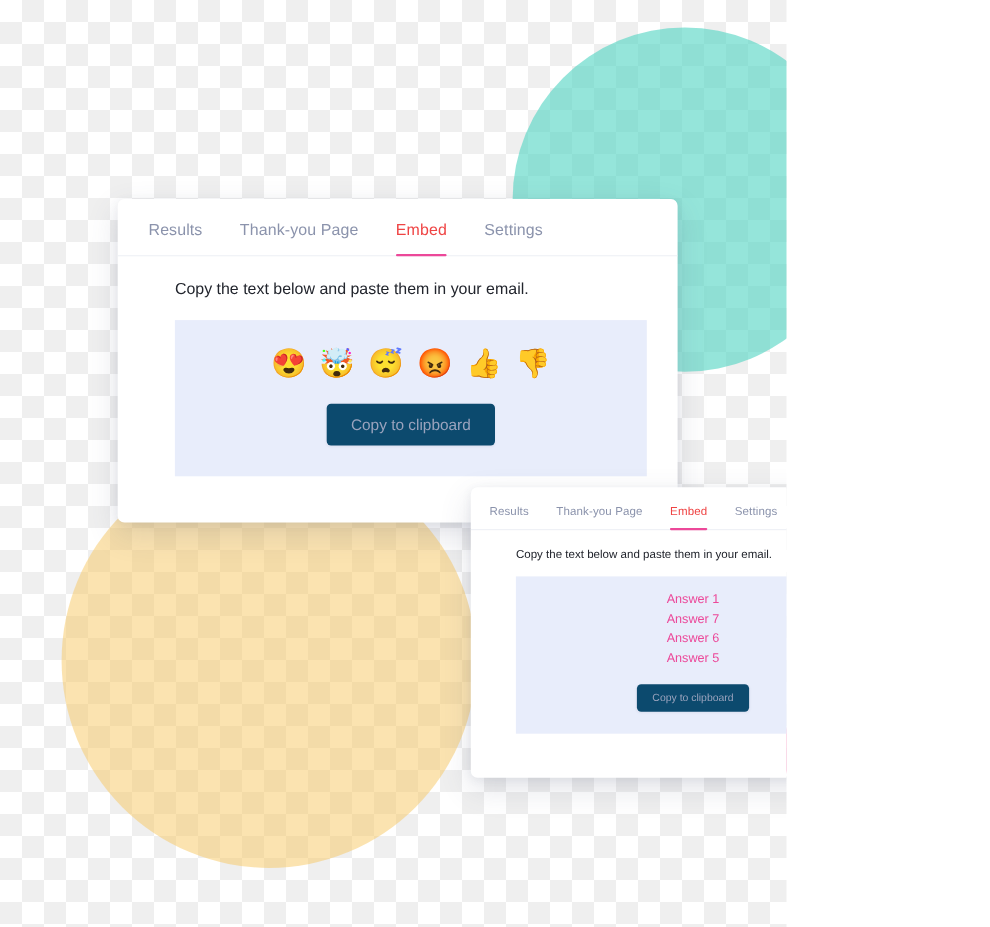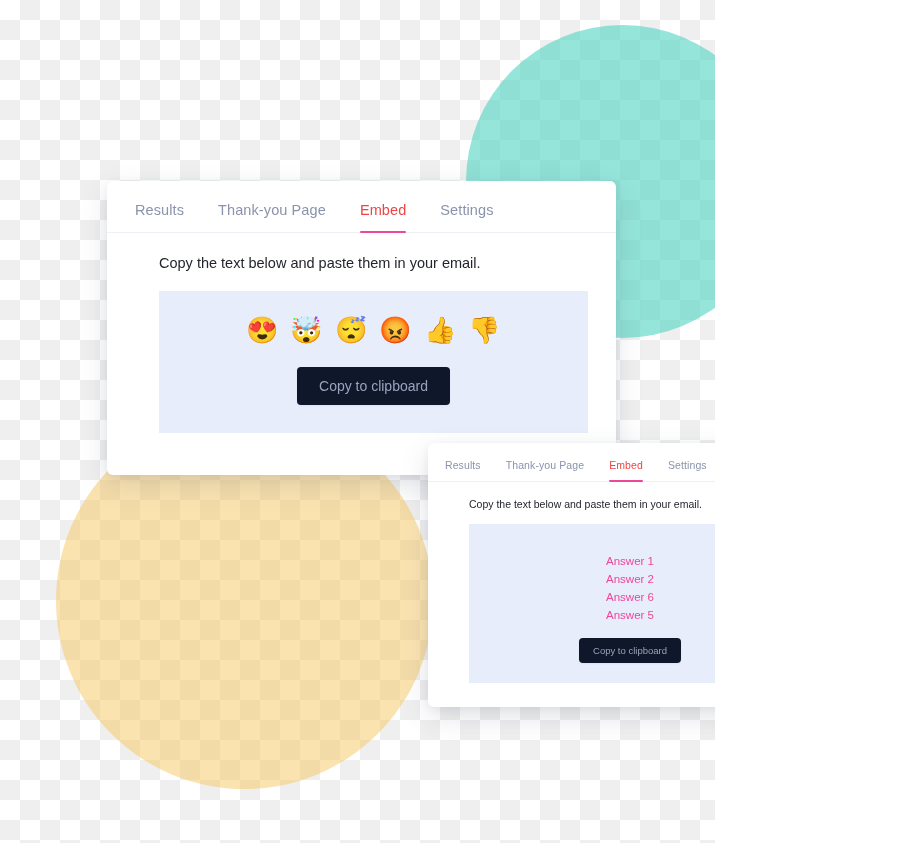--- a/index.html
+++ b/index.html
@@ -142,21 +142,21 @@
   .embed-panel {
     background: #e8edfb;
     box-sizing: border-box;
     text-align: center;
   }
   .card-large .embed-panel {
     padding: 26px 20px 28px 20px;
     min-height: 131px;
   }
   .card-small .embed-panel {
-    padding: 28px 14px 20px 14px;
+    padding: 12px 14px 20px 14px;
     min-height: 117px;
   }
 
   .emoji-row {
     display: flex;
     justify-content: center;
     align-items: center;
     gap: 12px;
     margin-bottom: 24px;
   }
@@ -172,21 +172,21 @@
   }
   .answer-item {
     color: #ec4899;
     font-size: 11.5px;
     line-height: 1.57;
     cursor: pointer;
   }
 
   .copy-btn {
     display: inline-block;
-    background: #0f172a;
+    background: #0c4a6e;
     border: none;
     border-radius: 4px;
     color: #9aa3bd;
     font-family: "Liberation Sans", sans-serif;
     cursor: pointer;
     box-shadow: 0 1px 2px rgba(80, 90, 120, 0.07);
   }
   .card-large .copy-btn {
     font-size: 14px;
     padding: 11px 22px;
@@ -239,21 +239,21 @@
       <div class="tab active">Embed</div>
       <div class="tab">Settings</div>
     </div>
 
     <div class="card-body">
       <p class="instruction">Copy the text below and paste them in your email.</p>
 
       <div class="embed-panel">
         <div class="answer-list">
           <div class="answer-item">Answer 1</div>
-          <div class="answer-item">Answer 2</div>
+          <div class="answer-item">Answer 7</div>
           <div class="answer-item">Answer 6</div>
           <div class="answer-item">Answer 5</div>
         </div>
         <button class="copy-btn">Copy to clipboard</button>
       </div>
     </div>
   </div>
 
 </div>
 

